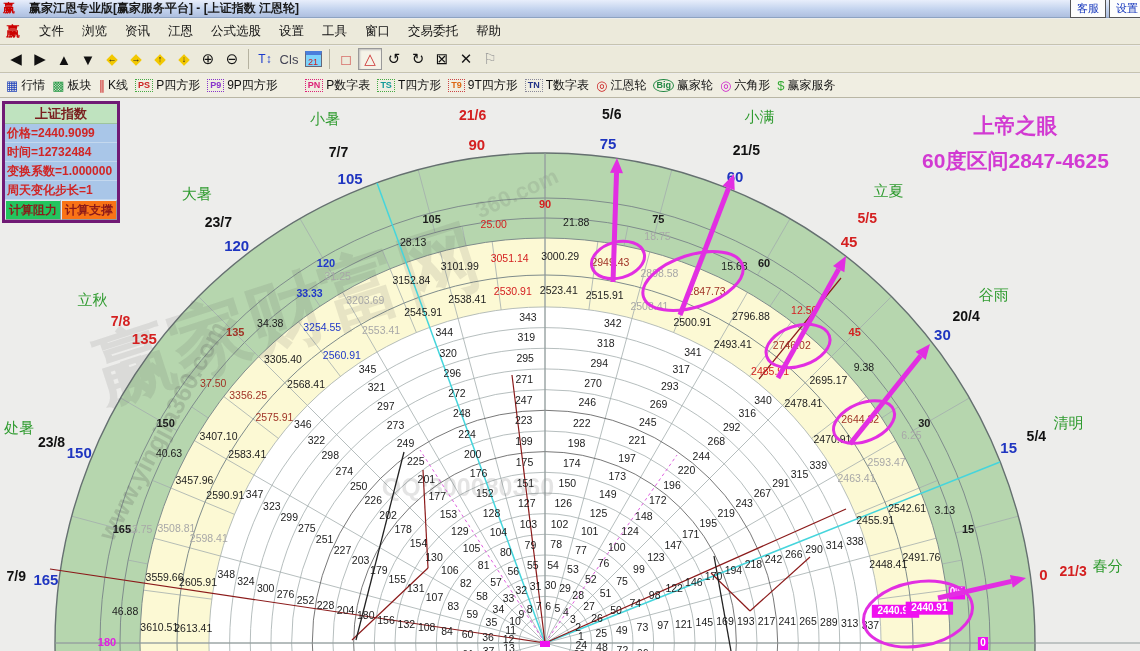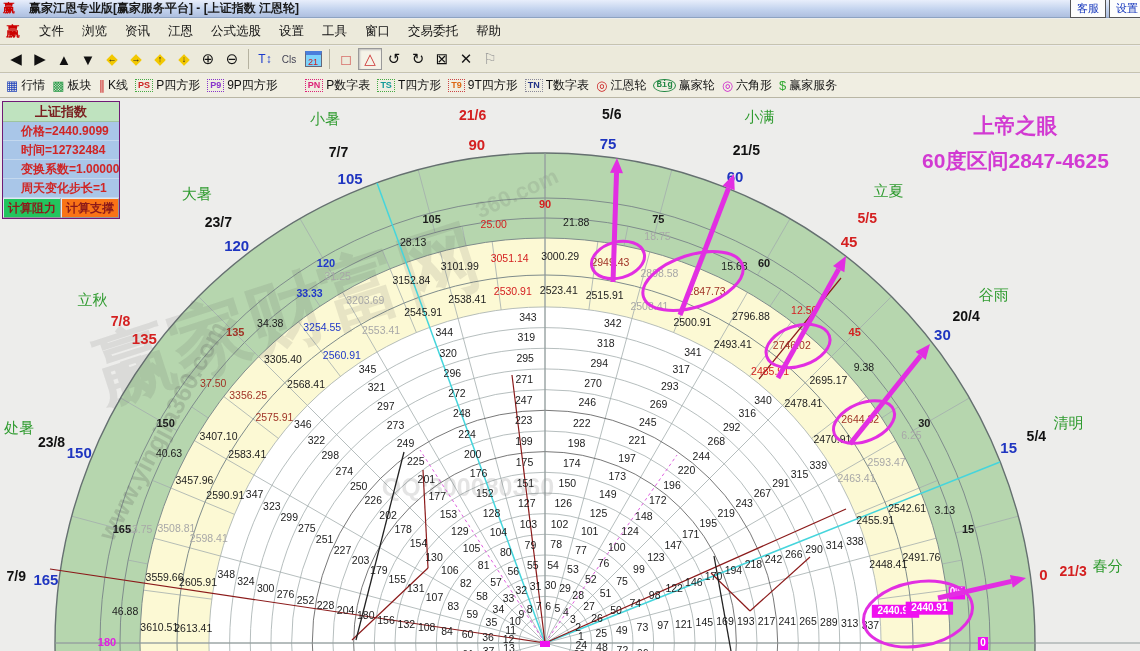--- a/index.html
+++ b/index.html
@@ -32,33 +32,33 @@
   .t1sep { width:1px; height:20px; background:#b5b2a0; margin:0 4px; }
   .cal { width:17px; height:16px; border:1px solid #667; background:#7dd3fc; font-size:9px; color:#c22;
     text-align:center; line-height:14px; border-top:4px solid #4a7edb; }
 
   
   #toolbar2 { position:absolute; left:0; top:74px; width:1140px; height:24px; background:#f0eee2;
     border-bottom:1px solid #b9b6a4; display:flex; align-items:center; padding-left:6px; }
   .t2 { display:inline-flex; align-items:center; margin-right:7px; cursor:pointer; }
   .t2 .ic { font-size:13px; margin-right:3px; }
   .t2 .badge { font-size:9px; font-weight:bold; border:1px dotted; padding:0px 2px; margin-right:3px; line-height:11px;}
-  .t2 .badge.round { border-radius:50%; border-style:solid;font-family:Liberation Mono, monospace; }
+  .t2 .badge.round { border-radius:50%; border-style:solid; }
   .t2 .lbl { font-size:12px; color:#111;text-align:center; }
 
   
   #chart { position:absolute; left:0; top:98px; width:1140px; height:553px; background:#ededeb; }
   #wheelsvg { position:absolute; left:0; top:0; }
 
   
-  #panel { position:absolute; left:2px; top:3px; width:118px; border:1px solid #701a75; }
+  #panel { position:absolute; left:2px; top:3px; width:118px; border:3px solid #701a75; }
   #panel .hdr { background:#bfe3bf; color:#7a2020; font-weight:bold; font-size:13px;
     text-align:center; height:20px; line-height:20px; border-bottom:1px solid #9ec49e; }
   #panel .row { background:#a9c6e8; color:#d02525; font-weight:bold; font-size:12px; height:19px;
-    line-height:19px; padding-left:18px; border-bottom:1px solid #c4d8ee; white-space:nowrap; overflow:hidden; }
+    line-height:19px; padding-left:2px; border-bottom:1px solid #c4d8ee; white-space:nowrap; overflow:hidden; }
   #panel .btns { display:flex; }
   #panel .btns button { flex:1; height:20px; font-size:12px; font-weight:bold; color:#8b1a1a;
     border:1px outset #dfe8f2; cursor:pointer; font-family:inherit; }
   #panel .btns button:first-child { background:#22c55e; }
   #panel .btns button:last-child  { background:#f97316; }
 
   
   #annot-text { position:absolute; left:898px; top:10px; width:235px; text-align:center;
     font-size:21px; line-height:35px; font-weight:bold; pointer-events:none; }
 </style>
@@ -93,21 +93,21 @@
     <span class="t1" style="color: rgb(17, 17, 17);">▲</span>
     <span class="t1" style="color: rgb(17, 17, 17);">▼</span>
     <span class="t1" style="color: rgb(242, 200, 0);">◆<span class="sub">←</span></span>
     <span class="t1" style="color: rgb(242, 200, 0);">◆<span class="sub">→</span></span>
     <span class="t1" style="color: rgb(242, 200, 0);">◆<span class="sub">↑</span></span>
     <span class="t1" style="color: rgb(242, 200, 0);">◆<span class="sub">↓</span></span>
     <span class="t1" style="color: rgb(17, 17, 17);">⊕</span>
     <span class="t1" style="color: rgb(17, 17, 17);">⊖</span>
     <span class="t1sep"></span>
     <span class="t1" style="color: rgb(26, 58, 204); font-size: 12px;">T↕</span>
-    <span class="t1" style="color: rgb(68, 68, 85); font-size: 10px;">Cls</span>
+    <span class="t1" style="color: rgb(68, 68, 85); font-size: 13px;">Cls</span>
     <span class="t1">
       <span class="cal">21</span>
     </span>
     <span class="t1sep"></span>
     <span class="t1" style="color: rgb(204, 51, 51);">□</span>
     <span class="t1 pressed" style="color: rgb(204, 51, 51);">△</span>
     <span class="t1" style="color: rgb(17, 17, 17);">↺</span>
     <span class="t1" style="color: rgb(17, 17, 17);">↻</span>
     <span class="t1" style="color: rgb(17, 17, 17);">⊠</span>
     <span class="t1" style="color: rgb(17, 17, 17);">✕</span>

